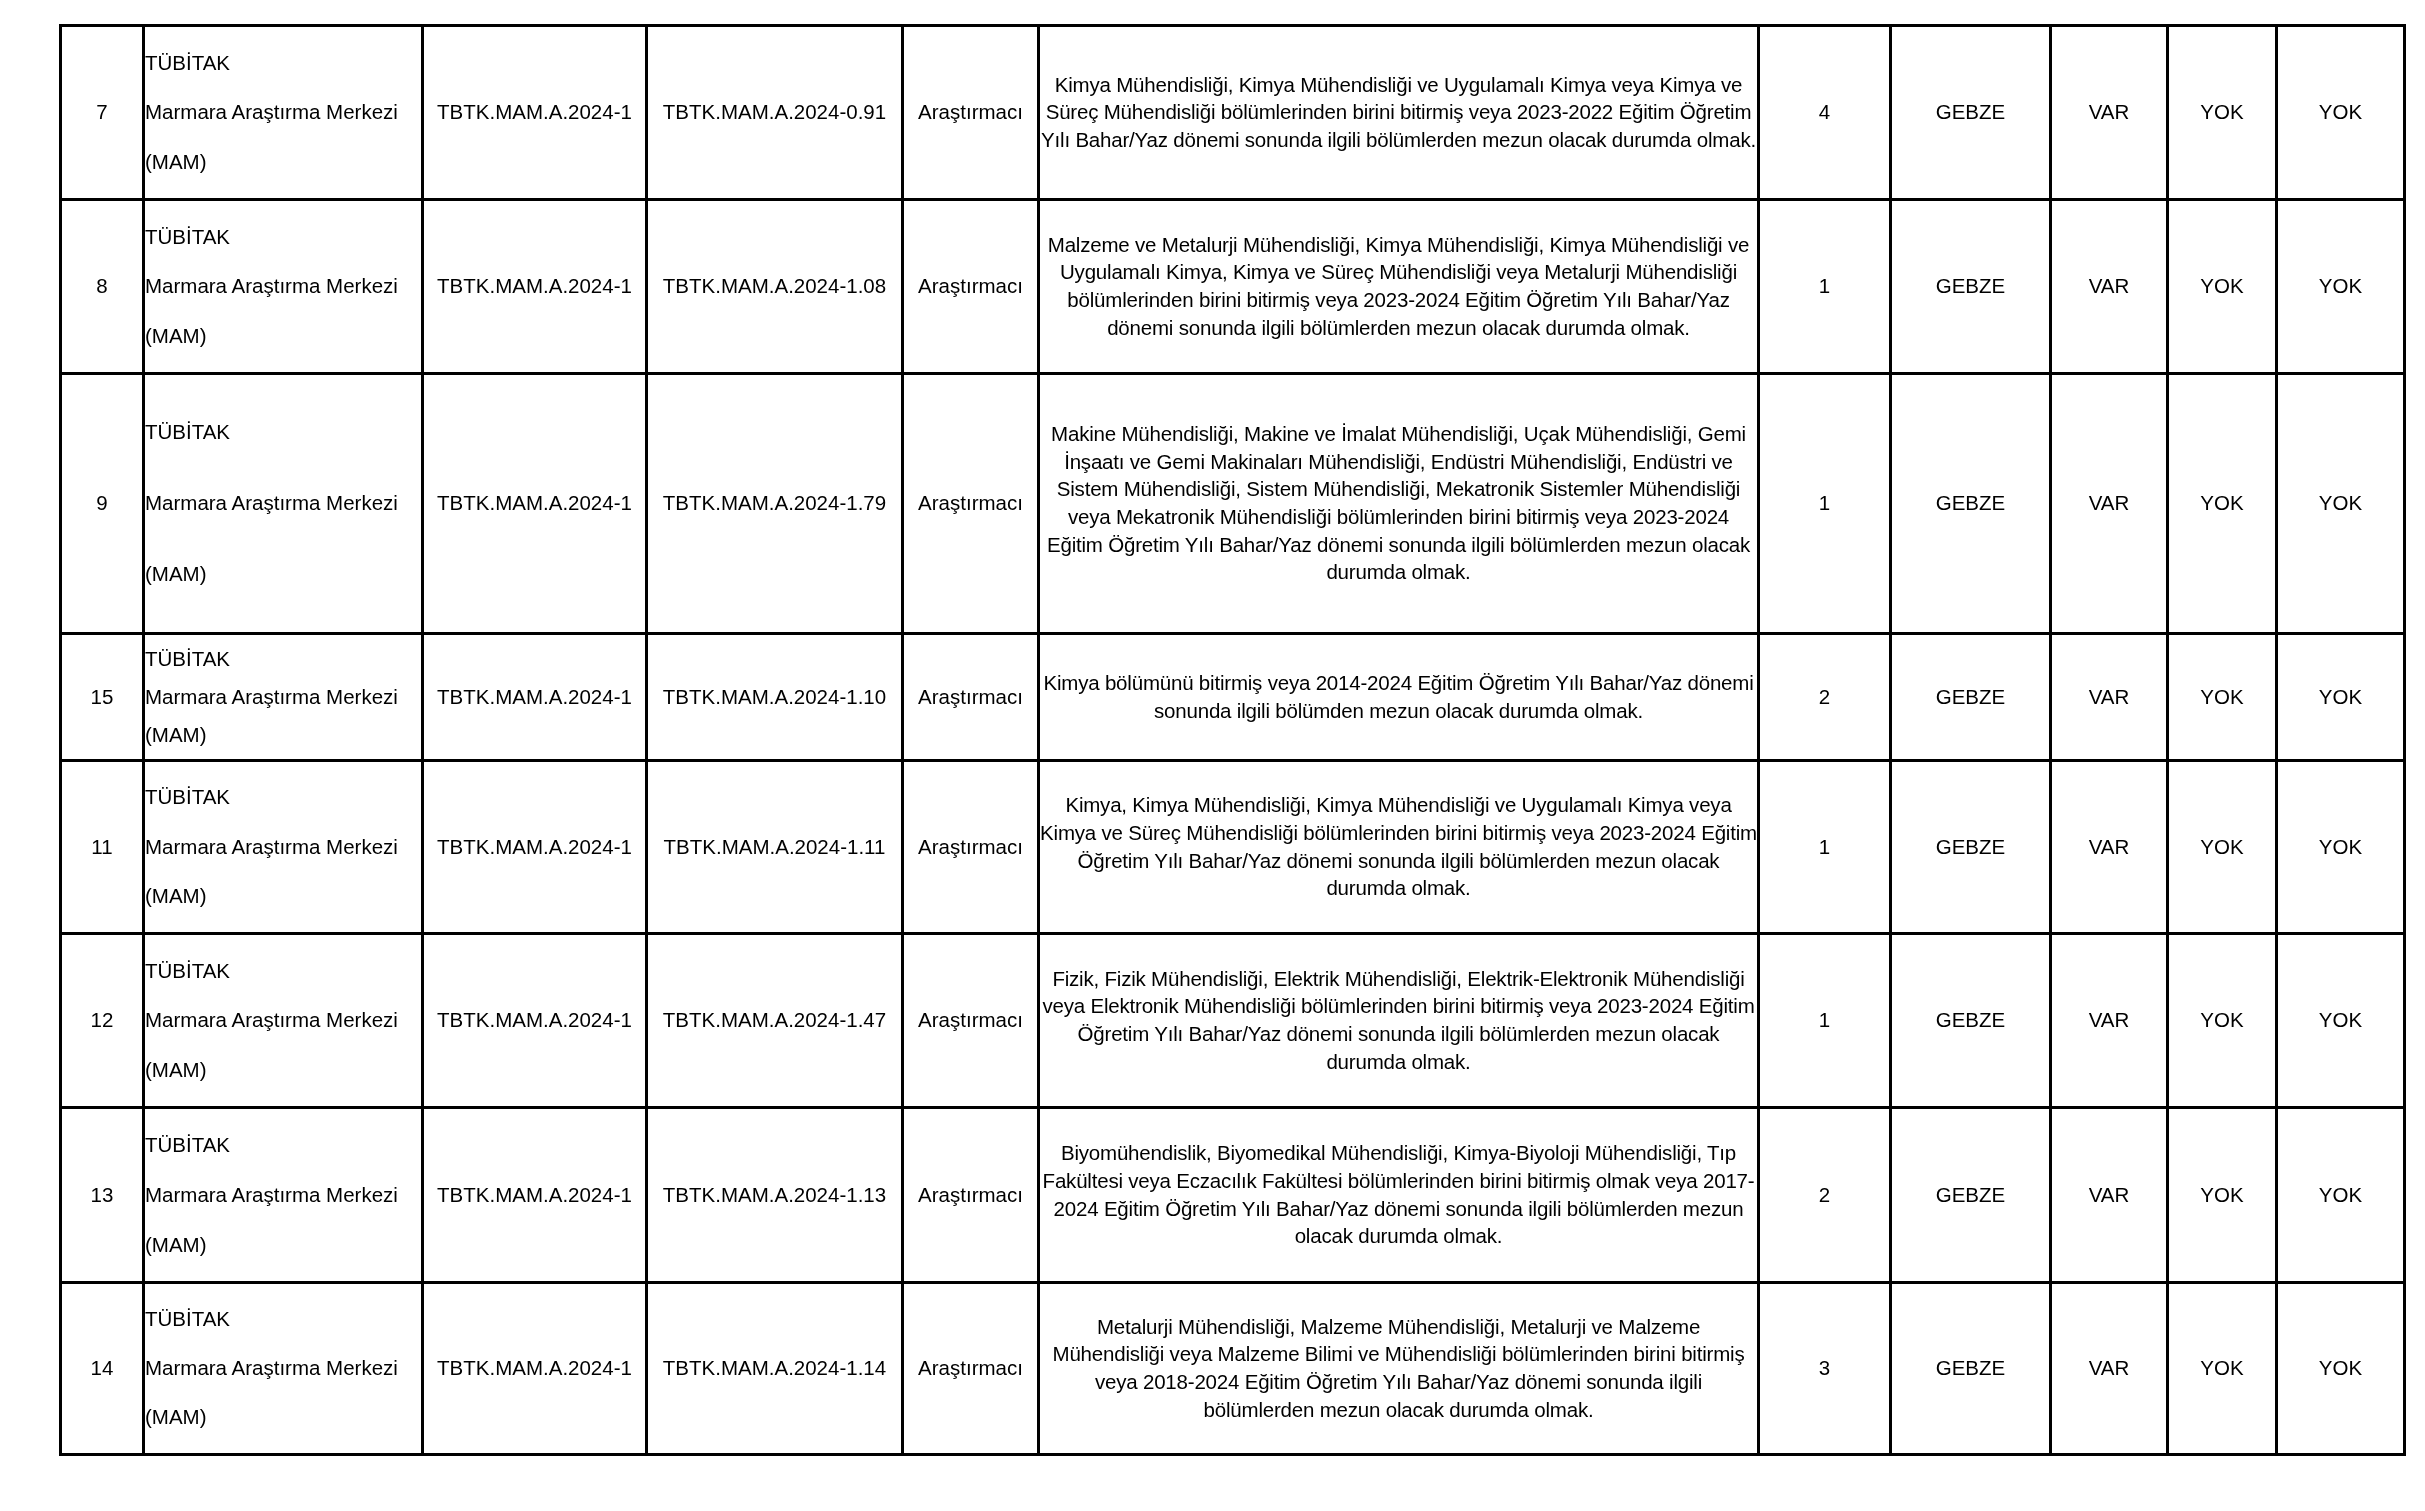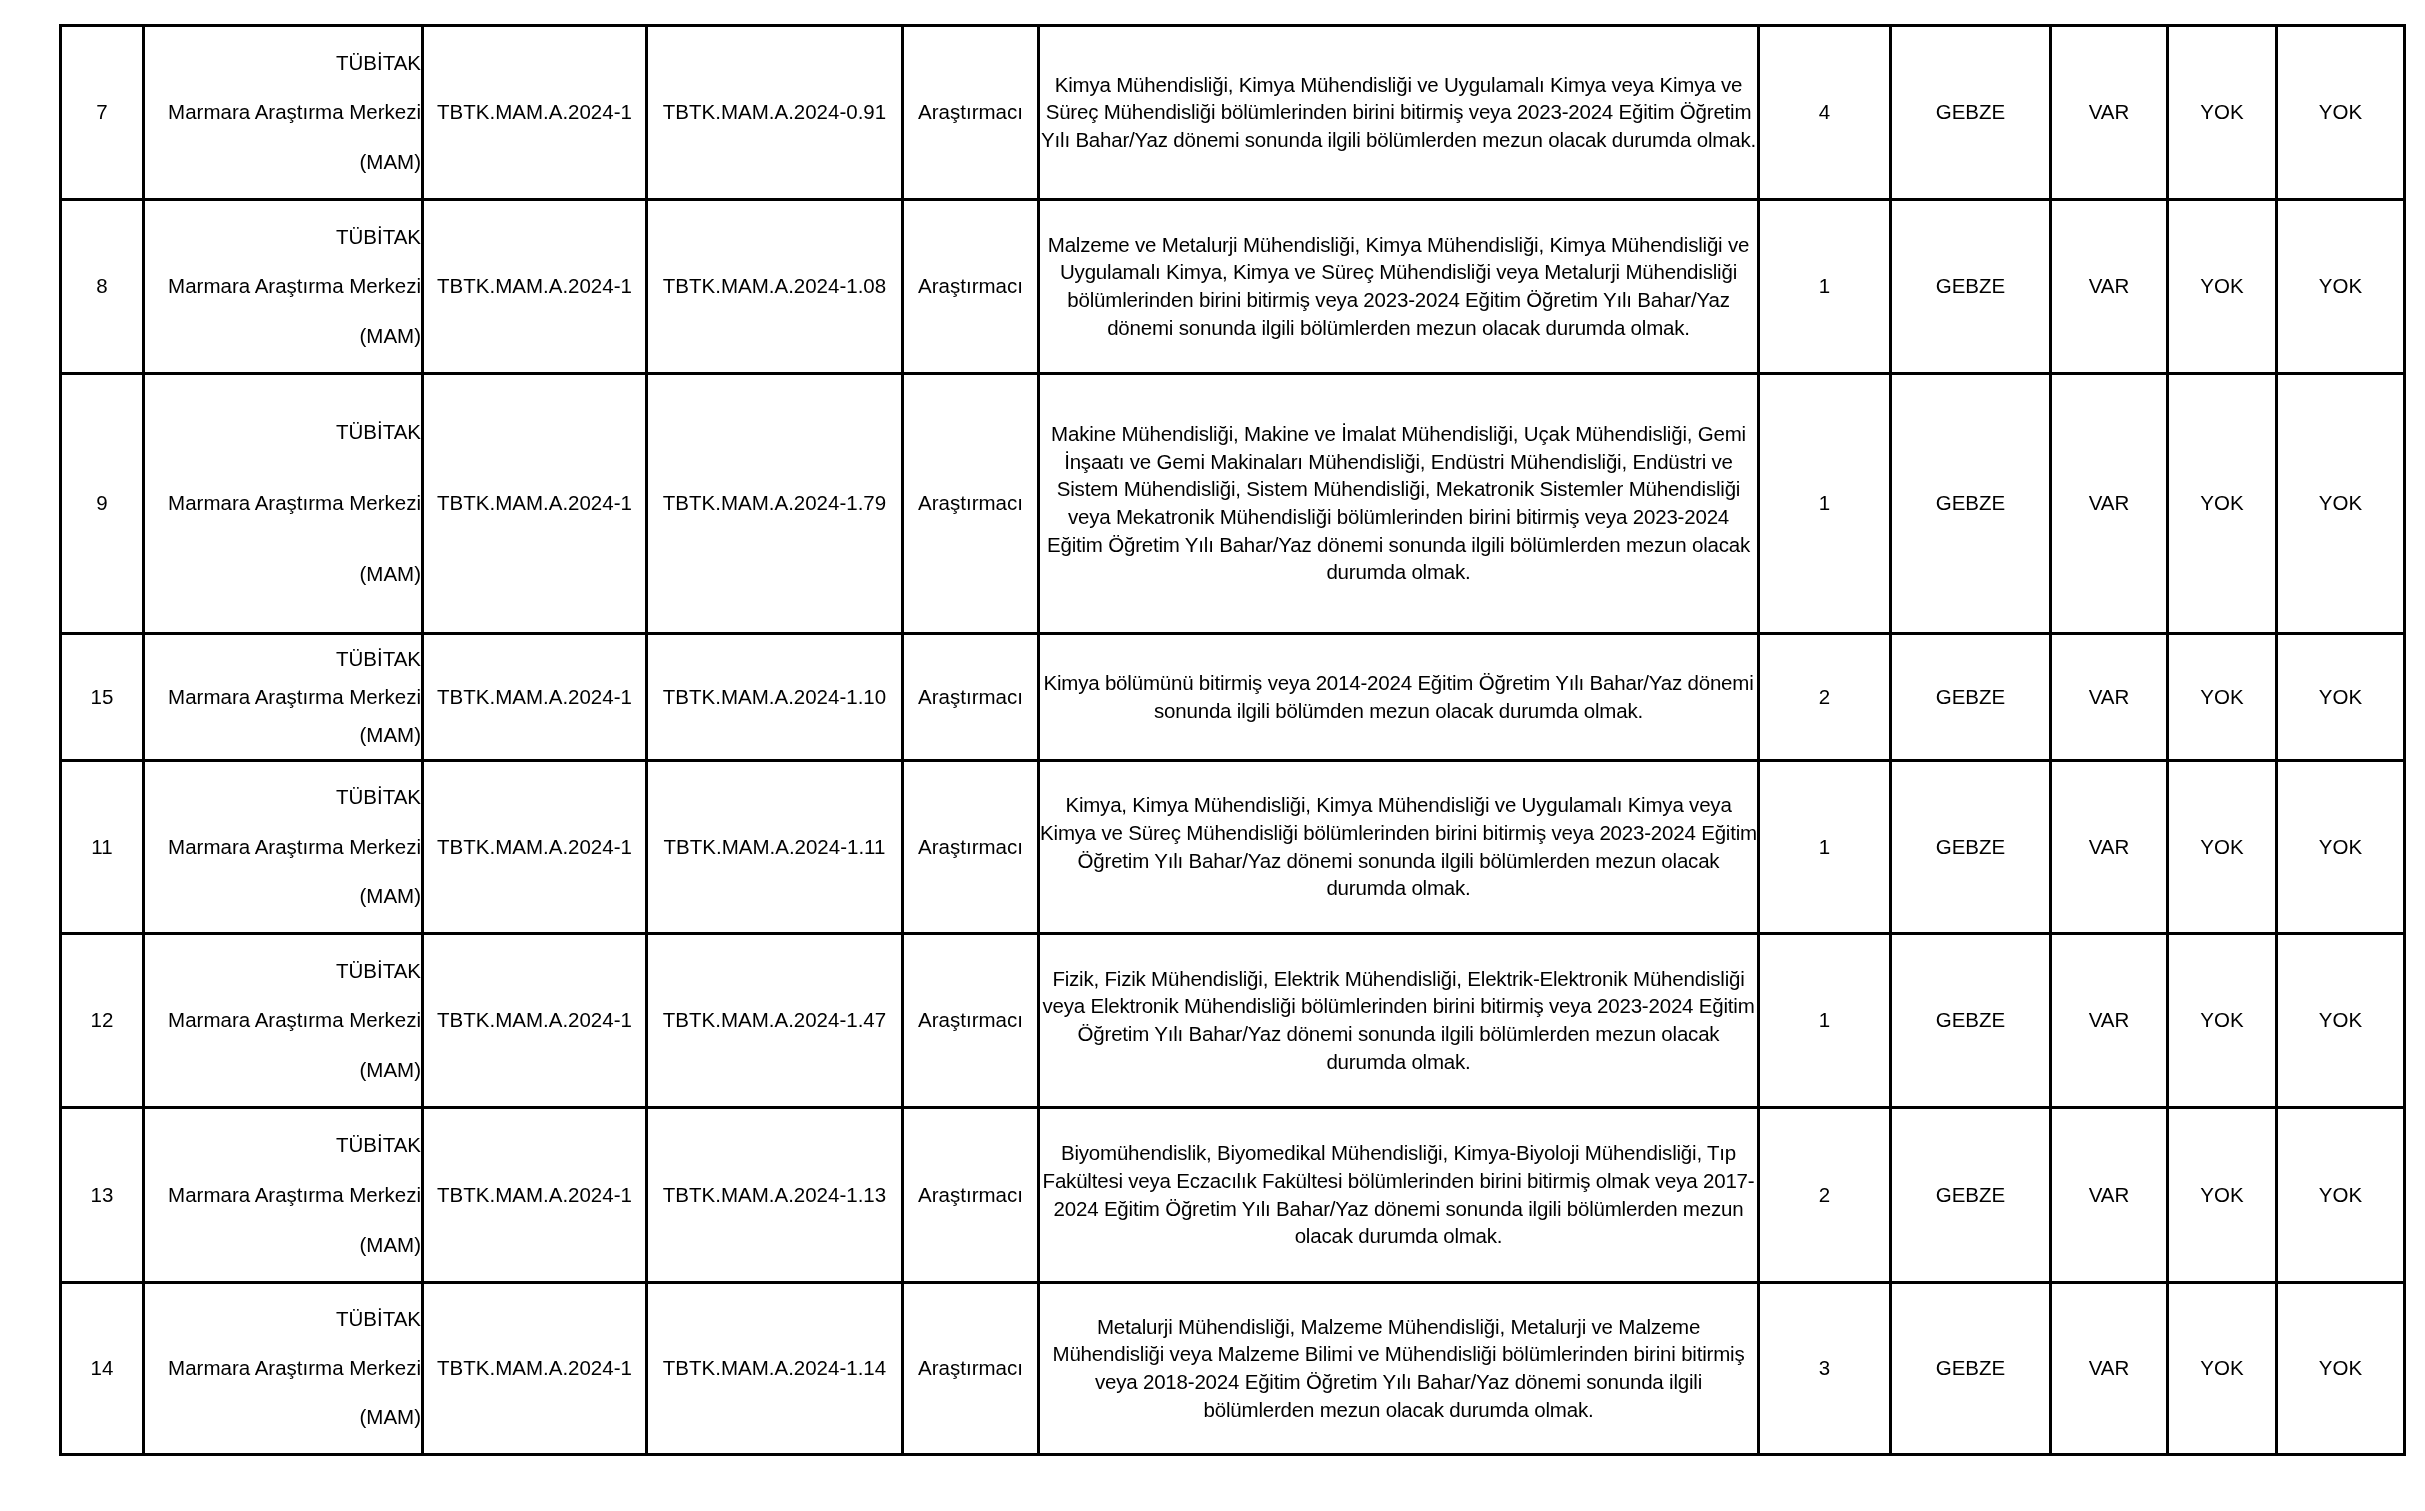--- a/index.html
+++ b/index.html
@@ -49,21 +49,21 @@
   td.c-req {
     text-align: justify;
     padding: 0 11px;
     line-height: 43px;
     letter-spacing: -0.2px;
   }
   .inst-wrap {
     display: flex;
     flex-direction: column;
     justify-content: space-evenly;
-    align-items: flex-end;
+    align-items: flex-start;
     height: 100%;
   }
   .inst-wrap span { display: block; white-space: nowrap; }
 </style>
 </head>
 <body>
 
 <div class="page">
   <table class="postings">
     <colgroup>
@@ -85,21 +85,21 @@
           <td class="c-inst">
             <div class="inst-wrap">
               <span>TÜBİTAK</span>
               <span>Marmara Araştırma Merkezi</span>
               <span>(MAM)</span>
             </div>
           </td>
           <td class="c-code">TBTK.MAM.A.2024-1</td>
           <td class="c-ref">TBTK.MAM.A.2024-0.91</td>
           <td class="c-pos">Araştırmacı</td>
-          <td class="c-req">Kimya Mühendisliği, Kimya Mühendisliği ve Uygulamalı Kimya veya Kimya ve Süreç Mühendisliği bölümlerinden birini bitirmiş veya 2023-2024 Eğitim Öğretim Yılı Bahar/Yaz dönemi sonunda ilgili bölümlerden mezun olacak durumda olmak.</td>
+          <td class="c-req">Kimya Mühendisliği, Kimya Mühendisliği ve Uygulamalı Kimya veya Kimya ve Süreç Mühendisliği bölümlerinden birini bitirmiş veya 2023-2022 Eğitim Öğretim Yılı Bahar/Yaz dönemi sonunda ilgili bölümlerden mezun olacak durumda olmak.</td>
           <td class="c-count">4</td>
           <td class="c-loc">GEBZE</td>
           <td class="c-flag">VAR</td>
           <td class="c-flag">YOK</td>
           <td class="c-flag">YOK</td>
         </tr>
         <tr>
           <td class="c-no">8</td>
           <td class="c-inst">
             <div class="inst-wrap">

